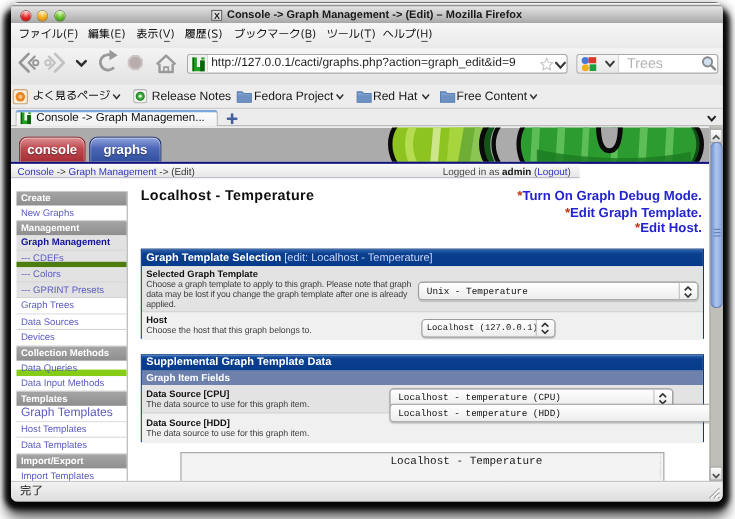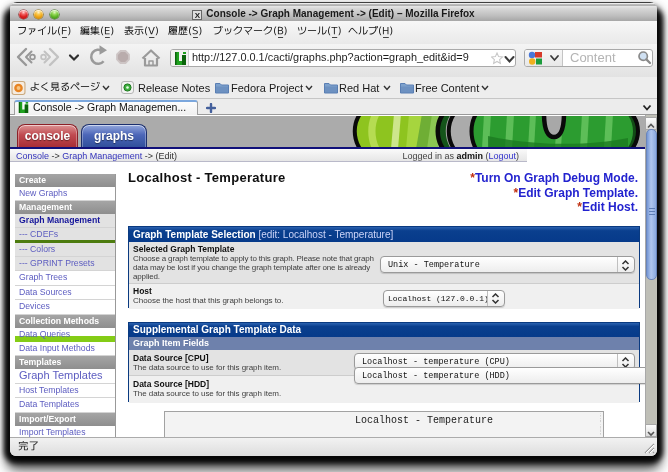--- a/index.html
+++ b/index.html
@@ -150,21 +150,21 @@
       </svg>
       <div class="abs ffield" style="left:514px;top:4.5px;width:129px;height:18px"></div>
       <div class="abs" style="left:515px;top:5.5px;width:38px;height:16px;background:linear-gradient(#f6f6f6,#e8e8e8);border-right:1px solid #c4c4c4;border-radius:2px 0 0 2px"></div>
       <svg class="abs" style="left:518px;top:7px" width="33" height="14" viewBox="0 0 33 14">
         <circle cx="4" cy="4" r="3.2" fill="#4877d8"></circle>
         <rect x="7" y="1" width="7" height="5.5" fill="#d63a2a"></rect>
         <rect x="8" y="7.5" width="6" height="6" fill="#1c9c3c"></rect>
         <circle cx="4.2" cy="10.5" r="3.2" fill="#f0b01e"></circle>
         <path d="M23,5 L26.5,9 L30,5" stroke="#3a3a3a" stroke-width="1.8" fill="none" stroke-linecap="round"></path>
       </svg>
-      <div class="abs" style="left:560px;top:6px;font-size:13px;color:#b4b4b4">Content</div>
+      <div class="abs" style="left:560px;top:6px;font-size:13px;color:#b4b4b4">Trees</div>
       <svg class="abs" style="left:627px;top:6px" width="15" height="16" viewBox="0 0 15 16">
         <circle cx="6.2" cy="6.2" r="4.2" fill="#cfe0f2" stroke="#8a8a8a" stroke-width="1.7"></circle>
         <path d="M9.4,9.4 L13,13" stroke="#8a8a8a" stroke-width="2.3" stroke-linecap="round"></path>
       </svg>
     </div>
 <div class="abs" id="bmbar">
       <svg class="abs" style="left:1px;top:3.5px" width="15" height="14" viewBox="0 0 13 13">
         <rect x="0.5" y="0.5" width="12" height="12" rx="2" fill="#f6ece0" stroke="#caa87c"></rect>
         <circle cx="6.5" cy="6.5" r="4" fill="#e88422"></circle>
         <circle cx="6.5" cy="6.5" r="1.8" fill="#f8c480"></circle>
@@ -262,21 +262,21 @@
       <div class="abs" style="left:71px;top:8.6px;width:66px;height:23px;border-radius:8px 8px 0 0;background:linear-gradient(180deg,#93a7dc 0%,#4c66b8 45%,#31509c 100%);border:1px solid #1c2f6e;border-bottom:none;box-shadow:inset 0 1px 0 rgba(255,255,255,.55),inset 1px 0 0 rgba(255,255,255,.3),inset -1px 0 0 rgba(255,255,255,.3);color:#fff;font-weight:bold;font-size:12px;text-align:center;line-height:23px;text-shadow:0 1px 1px rgba(0,0,0,.45)">graphs</div>
       <div class="abs" style="left:0;top:33.5px;width:517px;height:13.5px;background:linear-gradient(#fafafa,#e6e6e6);border-bottom:1px solid #b9b9c9;font-size:9px;color:#333">
         <span style="position:absolute;left:6px;top:2px"><a style="color:#3333bb">Console</a> -&gt; <a style="color:#3333bb">Graph Management</a> -&gt; (Edit)</span>
         <span style="position:absolute;right:8px;top:2px;color:#444">Logged in as <b style="color:#111">admin</b> (<a style="color:#3333cc">Logout</a>)</span>
       </div>
       <div class="abs" style="left:5px;top:58.5px;width:101px;border-right:1px solid #999">
         <div style="height:13px;background:linear-gradient(#a5a5a5,#8e8e8e);color:#fff;font-weight:bold;font-size:8.7px;line-height:13px;padding-left:4px">Create</div>
         <div style="height:14.4px;background:#fff;font-size:8.7px;line-height:13.5px;padding-left:4px;border-bottom:1px solid #d4d4d4"><span style="color:#5c5cc0">New Graphs</span></div>
         <div style="height:13px;background:linear-gradient(#a5a5a5,#8e8e8e);color:#fff;font-weight:bold;font-size:8.7px;line-height:13px;padding-left:4px">Management</div>
         <div style="height:14.4px;background:#e2e2e2;font-size:8.7px;line-height:13.5px;padding-left:4px;border-bottom:1px solid #d4d4d4"><span style="color:#15159b;font-weight:bold">Graph Management</span></div>
-        <div style="height:14.4px;background:#e2e2e2;font-size:8.7px;line-height:13.5px;padding-left:4px;border-bottom:3px solid #4d7c0f"><span style="color:#5c5cc0">--- CDEFs</span></div>
+        <div style="height:14.4px;background:#e2e2e2;font-size:8.7px;line-height:13.5px;padding-left:4px;border-bottom:5px solid #4d7c0f"><span style="color:#5c5cc0">--- CDEFs</span></div>
         <div style="height:14.4px;background:#e2e2e2;font-size:8.7px;line-height:13.5px;padding-left:4px;border-bottom:1px solid #d4d4d4"><span style="color:#5c5cc0">--- Colors</span></div>
         <div style="height:14.4px;background:#e2e2e2;font-size:8.7px;line-height:13.5px;padding-left:4px;border-bottom:1px solid #d4d4d4"><span style="color:#5c5cc0">--- GPRINT Presets</span></div>
         <div style="height:14.4px;background:#fff;font-size:8.7px;line-height:13.5px;padding-left:4px;border-bottom:1px solid #d4d4d4"><span style="color:#5c5cc0">Graph Trees</span></div>
         <div style="height:14.4px;background:#fff;font-size:8.7px;line-height:13.5px;padding-left:4px;border-bottom:1px solid #d4d4d4"><span style="color:#5c5cc0">Data Sources</span></div>
         <div style="height:14.4px;background:#fff;font-size:8.7px;line-height:13.5px;padding-left:4px;border-bottom:1px solid #d4d4d4"><span style="color:#5c5cc0">Devices</span></div>
         <div style="height:13px;background:linear-gradient(#a5a5a5,#8e8e8e);color:#fff;font-weight:bold;font-size:8.7px;line-height:13px;padding-left:4px">Collection Methods</div>
         <div style="height:14.4px;background:#fff;font-size:8.7px;line-height:13.5px;padding-left:4px;border-bottom:6px solid #84cc16"><span style="color:#5c5cc0">Data Queries</span></div>
         <div style="height:14.4px;background:#fff;font-size:8.7px;line-height:13.5px;padding-left:4px;border-bottom:1px solid #d4d4d4"><span style="color:#5c5cc0">Data Input Methods</span></div>
         <div style="height:13px;background:linear-gradient(#a5a5a5,#8e8e8e);color:#fff;font-weight:bold;font-size:8.7px;line-height:13px;padding-left:4px">Templates</div>
         <div style="height:14.4px;background:#fff;font-size:11px;line-height:13.5px;padding-left:4px;border-bottom:1px solid #d4d4d4"><span style="color:#5c5cc0">Graph Templates</span></div>
@@ -315,21 +315,21 @@
       <div class="abs" style="left:118px;top:207px;width:512px;height:80px;border:1px solid #0a3a80">
         <div style="height:14px;background:linear-gradient(#2b62b0 0%,#0a3f8e 25%,#063a8a 100%);color:#fff;font-size:10px;font-weight:bold;line-height:14px;padding-left:4px">Supplemental Graph Template Data</div>
         <div style="height:13px;background:#6e81ac;color:#fff;font-size:9px;font-weight:bold;line-height:13px;padding-left:4px">Graph Item Fields</div>
         <div style="position:absolute;left:0;top:27px;width:100%;height:26px;background:#e3e3e3;border-bottom:1px solid #cdcdcd"></div>
         <div style="position:absolute;left:0;top:53px;width:100%;height:27px;background:#f0f0f0"></div>
         <div style="position:absolute;left:4px;top:30px;font-size:8.5px;font-weight:bold;color:#111">Data Source [CPU]</div>
         <div style="position:absolute;left:4px;top:40px;font-size:8px;letter-spacing:-0.05px;color:#404040">The data source to use for this graph item.</div>
         <div style="position:absolute;left:4px;top:56px;font-size:8.5px;font-weight:bold;color:#111">Data Source [HDD]</div>
         <div style="position:absolute;left:4px;top:66px;font-size:8px;letter-spacing:-0.05px;color:#404040">The data source to use for this graph item.</div>
       </div>
-      <div class="abs" style="left:344px;top:238px;width:281px;height:17px;background:linear-gradient(#ffffff,#ededed);border:1px solid #9a9a9a;border-radius:4px;box-shadow:0 1px 1px rgba(0,0,0,.15)">
+      <div class="abs" style="left:344px;top:238px;width:258px;height:17px;background:linear-gradient(#ffffff,#ededed);border:1px solid #9a9a9a;border-radius:4px;box-shadow:0 1px 1px rgba(0,0,0,.15)">
         <span style="position:absolute;left:7px;top:3px;font-size:8.5px;color:#111;font-family:'Liberation Mono',monospace">Localhost - temperature (CPU)</span>
         <span style="position:absolute;right:0;top:0;width:17px;height:15px;border-left:1px solid #c0c0c0"></span>
         <svg style="position:absolute;right:3px;top:2.5px" width="11" height="11" viewBox="0 0 11 11">
           <path d="M2.5,4 L5.5,1 L8.5,4 M2.5,7 L5.5,10 L8.5,7" stroke="#333" stroke-width="1.5" fill="none"></path>
         </svg>
       </div>
       <div class="abs" style="left:344px;top:252px;width:328px;height:17px;background:linear-gradient(#ffffff,#ededed);border:1px solid #9a9a9a;border-radius:4px;box-shadow:0 1px 1px rgba(0,0,0,.15)">
         <span style="position:absolute;left:7px;top:3px;font-size:8.5px;color:#111;font-family:'Liberation Mono',monospace">Localhost - temperature (HDD)</span>
         <span style="position:absolute;right:0;top:0;width:17px;height:15px;border-left:1px solid #c0c0c0"></span>
         <svg style="position:absolute;right:3px;top:2.5px" width="11" height="11" viewBox="0 0 11 11">

